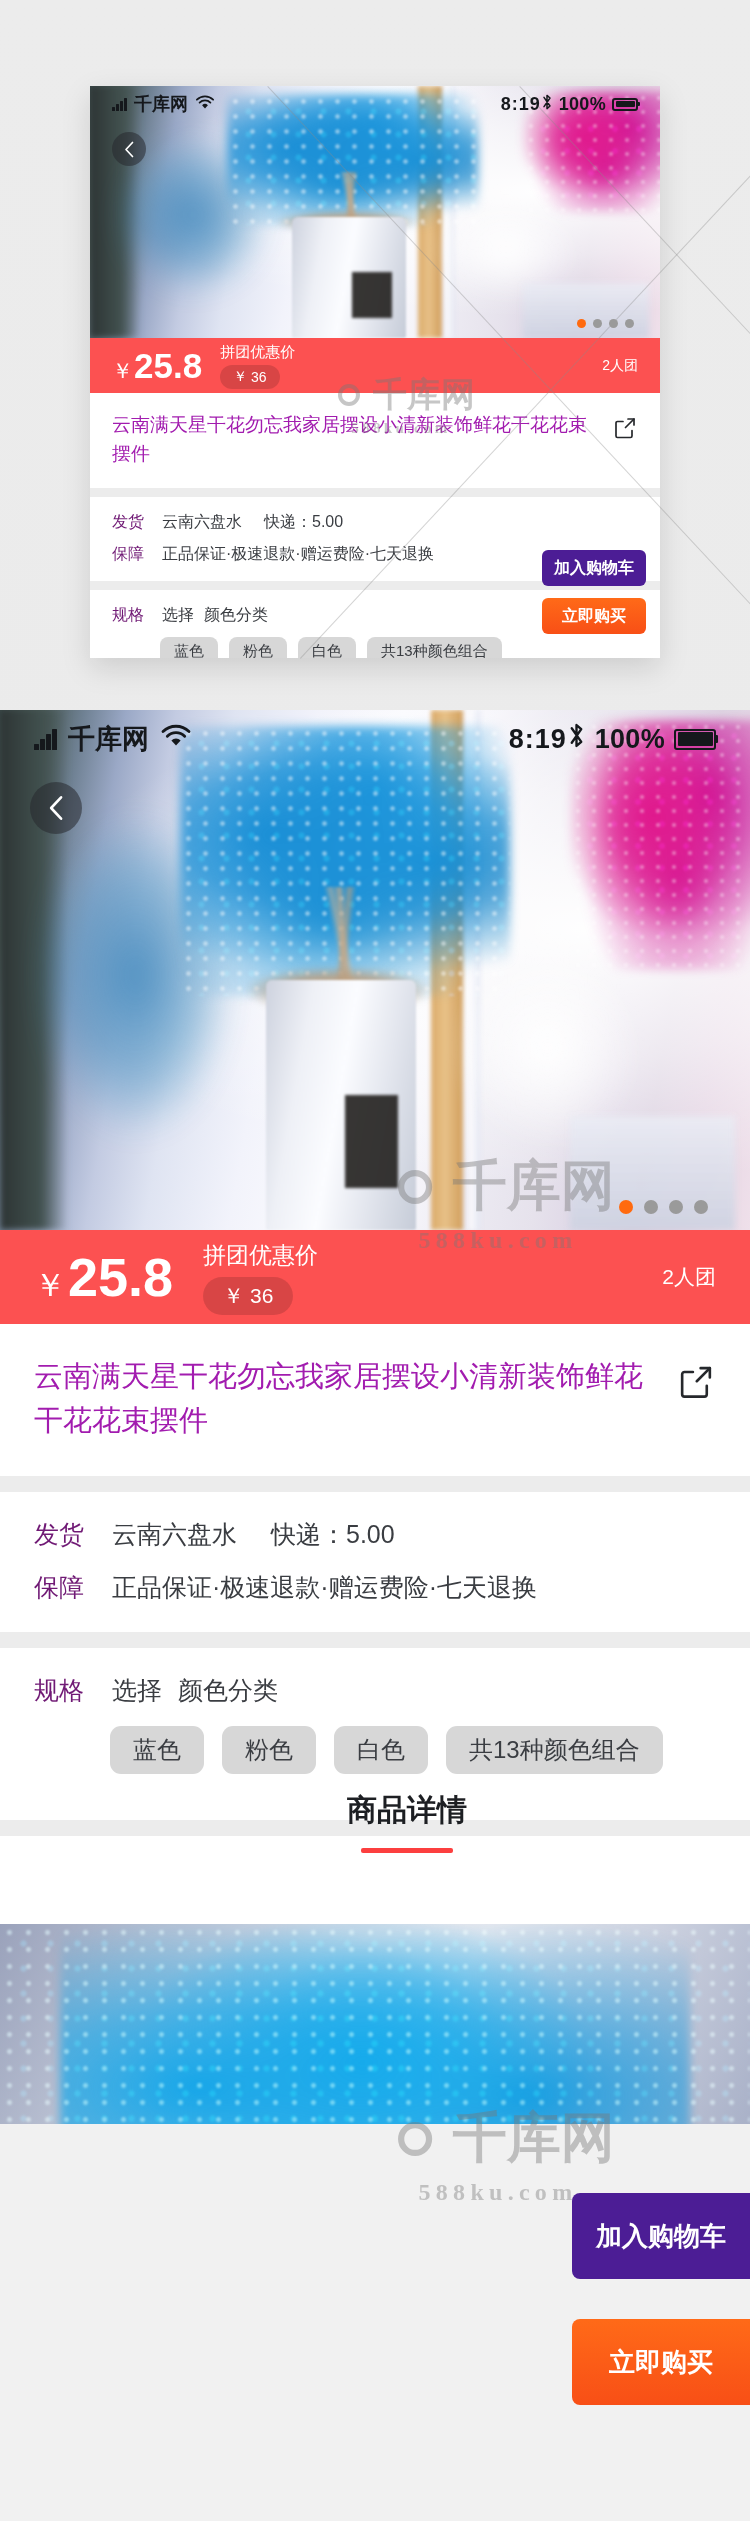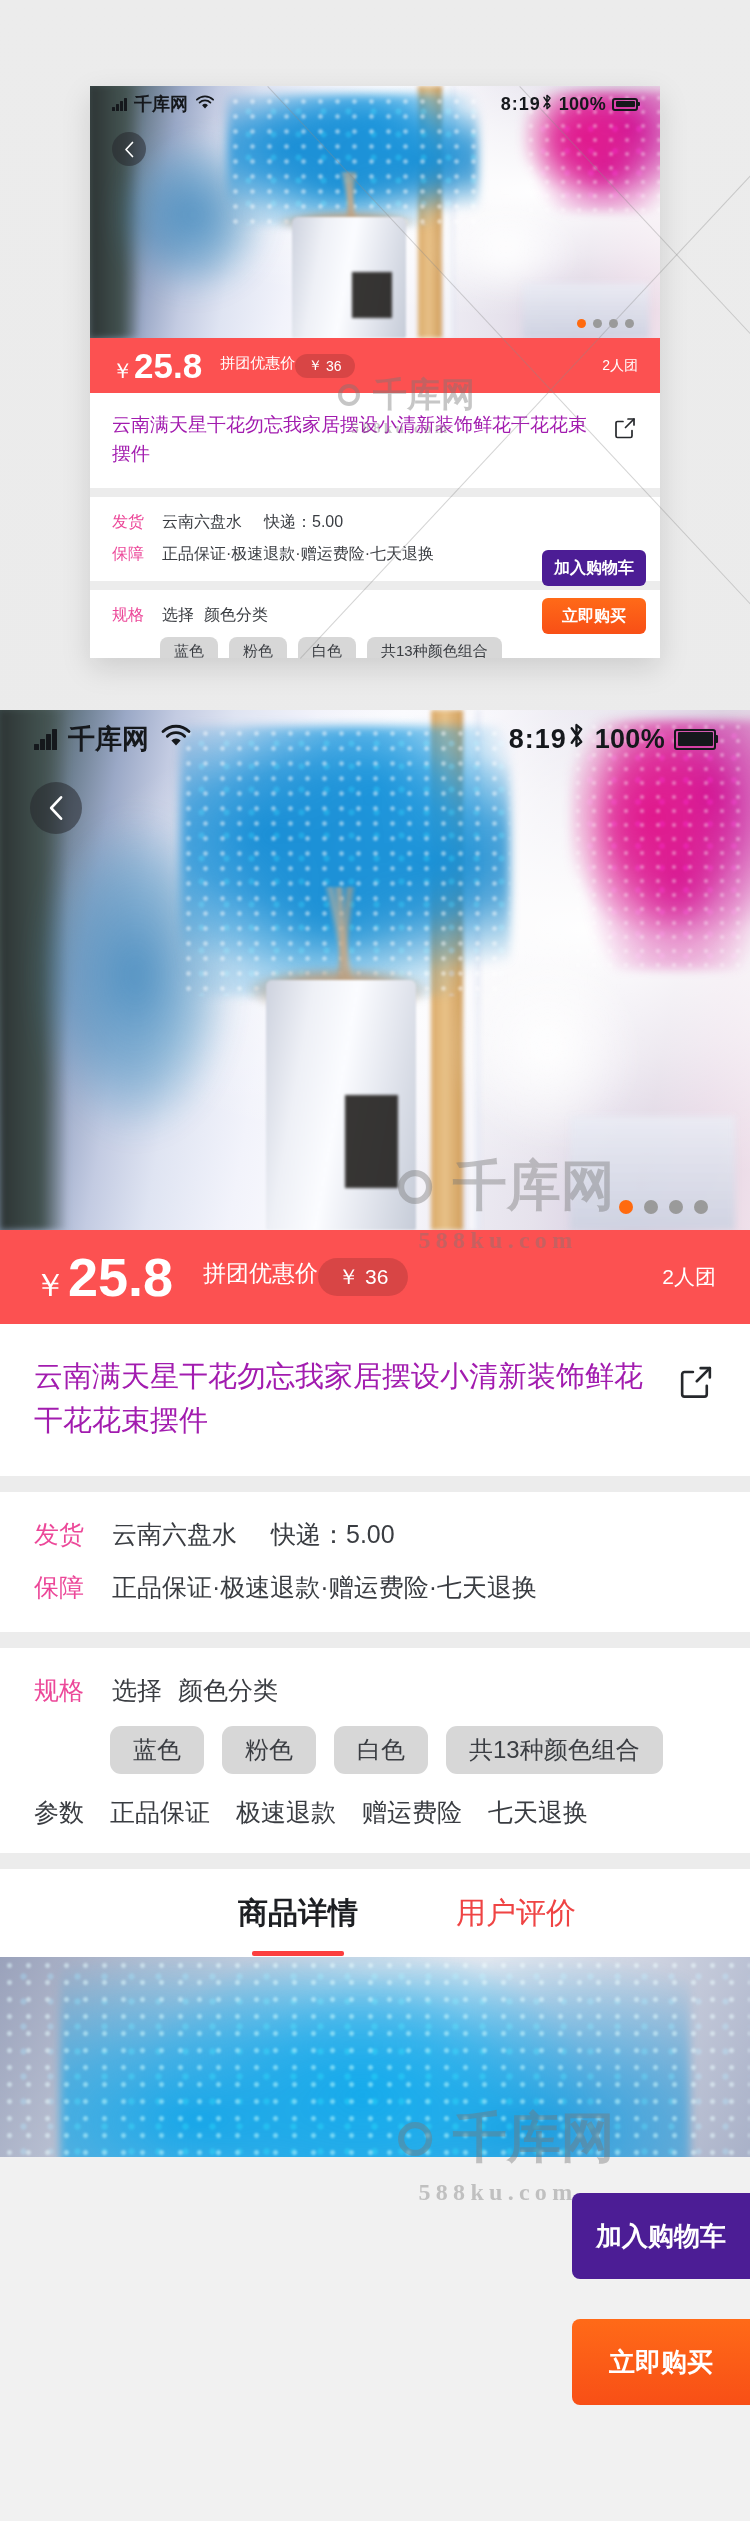--- a/index.html
+++ b/index.html
@@ -152,35 +152,35 @@
   
   .dots { position:absolute; display:flex; z-index:6; }
   .dots span { border-radius:50%; background:#9a9a9a; display:block; }
   .dots span.on { background:#ff6a0f; }
 
   
   .pricebar { position:relative; background:#fc5151; color:#fff;
               display:flex; align-items:center; overflow:hidden; }
   .price-main { display:flex; align-items:baseline; font-weight:700; }
   .price-yen { font-weight:400; }
-  .promo { display:flex; }
+  .promo { display:flex; flex-direction:column; }
   .promo-label { white-space:nowrap; }
   .promo-chip { background:rgba(0,0,0,.14); border-radius:999px;
                 display:inline-flex; align-items:center; justify-content:center;
                 align-self:flex-start; white-space:nowrap; }
   .group-n { margin-left:auto; white-space:nowrap; }
 
   
   .card { background:#fff; position:relative; }
   .title-row { display:flex; align-items:flex-start; }
   .title-txt { flex:1; color:#a21caf; }
   .share-ic { flex:none; display:flex; align-items:center; justify-content:center; }
 
   .kv { display:flex; align-items:center; color:#3a3d42; white-space:nowrap; }
-  .kv .k { color:#ec4899; }
+  .kv .k { color:#701a75; }
 
   .chips { display:flex; align-items:center; }
   .chip { background:#d7d7d7; border-radius:8px; color:#3a3d42;
           display:inline-flex; align-items:center; justify-content:center;
           white-space:nowrap; }
 
   .params { display:flex; align-items:center; color:#3a3d42; white-space:nowrap; }
 
   
   .tabbar { background:#fff; display:flex; align-items:center;
@@ -317,21 +317,21 @@
 
   #mock-large .spec-card { padding:26px 34px 24px; }
   #mock-large .spec-head { font-size:25px; }
   #mock-large .spec-head .k { margin-right:28px; }
   #mock-large .spec-head .v2 { margin-left:16px; }
   #mock-large .chips { margin:19px 0 22px 76px; gap:18px; }
   #mock-large .chip { font-size:24px; padding:8px 23px; border-radius:11px; }
   #mock-large .params { font-size:25px; gap:26px; }
 
   #mock-large .tabbar { height:88px; }
-  #mock-large .tabs { margin:8px auto; gap:98px; padding-left:64px; }
+  #mock-large .tabs { margin:8px auto; gap:98px; padding-left:64px;flex-direction:column; }
   #mock-large .tab { font-size:30px; }
   #mock-large .tab.active .uline { bottom:-22px; width:92px; height:5px; }
   #mock-large .cta { right:0; }
   #mock-large .cta.cart { top:1483px; width:178px; height:86px; font-size:26px;
                           border-radius:8px 0 0 8px; }
   #mock-large .cta.buy  { top:1609px; width:178px; height:86px; font-size:26px;
                           border-radius:8px 0 0 8px; }
   #mock-large .detail-strip { height:200px; }
 
   #mock-large .wm { left:298px; top:440px; width:400px; }
@@ -599,27 +599,20 @@
       <span class="k">规格</span>
       <span>选择</span>
       <span class="v2">颜色分类</span>
     </div>
     <div class="chips">
       <span class="chip">蓝色</span>
       <span class="chip">粉色</span>
       <span class="chip">白色</span>
       <span class="chip">共13种颜色组合</span>
     </div>
-    <div class="params">
-      <span class="k">参数</span>
-      <span>正品保证</span>
-      <span>极速退款</span>
-      <span>赠运费险</span>
-      <span>七天退换</span>
-    </div>
   </div>
   <div class="gap"></div>
 
   <div class="tabbar">
     <div class="tabs">
       <div class="tab active">
         <span>商品详情</span><span class="uline"></span>
       </div>
       <div class="tab">
         <span>用户评价</span>

